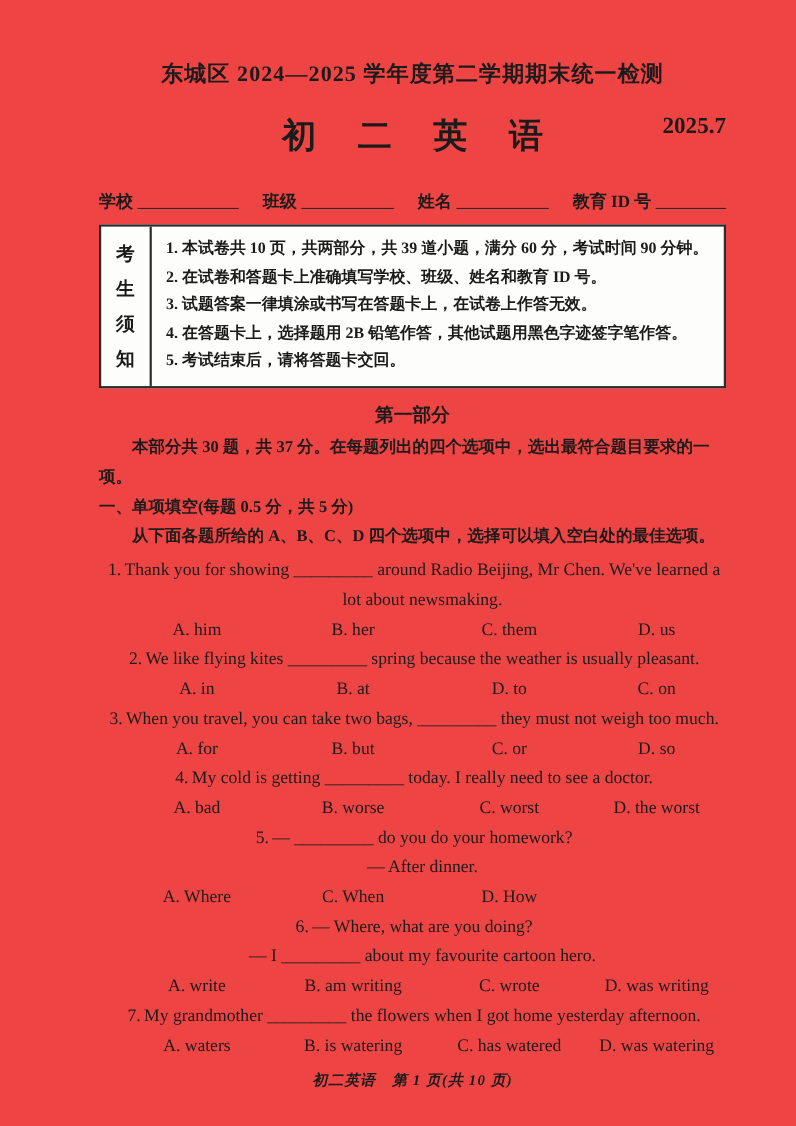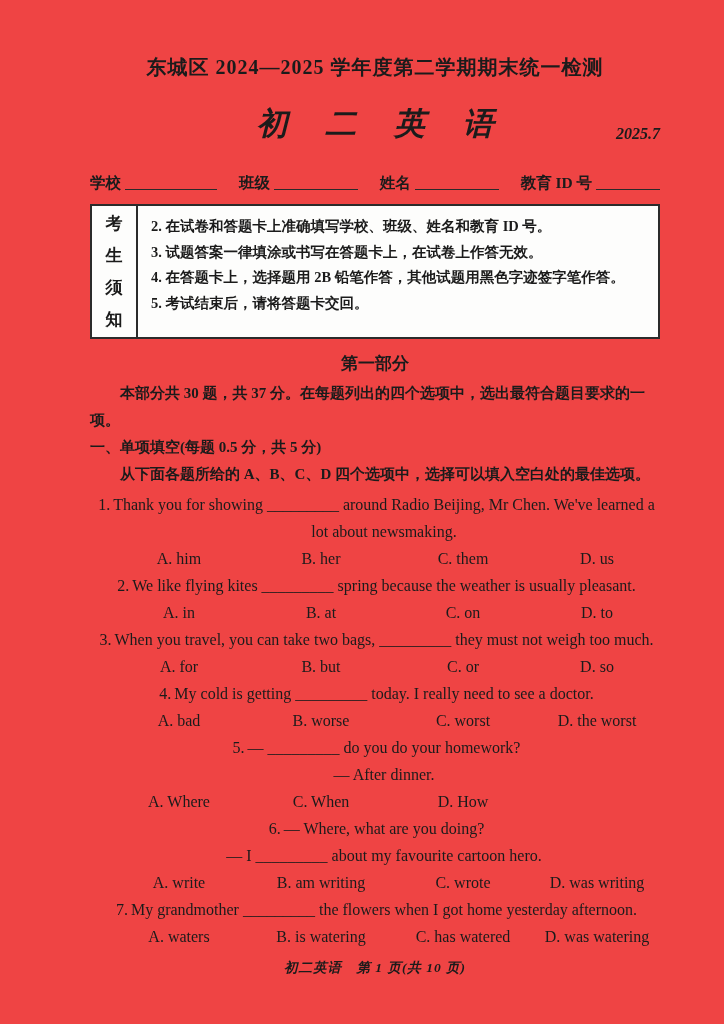--- a/index.html
+++ b/index.html
@@ -7,26 +7,26 @@
     width:724px;height:1024px;box-sizing:border-box;position:relative;
     background:#ef4444;color:#1b1b1b;
     font-family:"Liberation Serif","DejaVu Serif",serif;
     padding:54px 64px 0 90px;overflow:hidden;
   }
   
   .exam-title{
     margin:0;text-align:center;font-size:20px;font-weight:bold;
     letter-spacing:1px;
   }
-  .subject-row{position:relative;text-align:center;margin-top:22px;height:42px;font-style:italic;}
+  .subject-row{position:relative;text-align:center;margin-top:22px;height:42px;}
   .subject-title{
     display:inline-block;margin:0;font-size:31px;font-weight:bold;
     letter-spacing:15px;padding-left:15px;line-height:42px;
   }
-  .exam-date{position:absolute;right:0;bottom:2px;font-size:16px;font-weight:bold;}
+  .exam-date{position:absolute;right:0;bottom:18px;font-size:21px;font-weight:bold;}
   
   .fields{display:flex;justify-content:space-between;margin-top:28px;
     font-size:15.5px;font-weight:bold;align-items:flex-end;}
   .field{white-space:nowrap;}
   .blank{display:inline-block;border-bottom:1.4px solid #2a2a2a;height:14px;vertical-align:-2px;}
   .w1{width:92px}.w2{width:84px}.w3{width:84px}.w4{width:64px}
   
   .notice{margin-top:10px;border:2px solid #2b2b2b;display:flex;background:#fdfdfc;}
   .notice-side{
     width:44px;border-right:2px solid #2b2b2b;display:flex;flex-direction:column;
@@ -83,20 +83,21 @@
   </div>
 
   <div class="notice">
     <div class="notice-side">
       <span>考</span>
       <span>生</span>
       <span>须</span>
       <span>知</span>
     </div>
     <div class="notice-items">
+      <div>1. 本试卷共 10 页，共两部分，共 39 道小题，满分 60 分，考试时间 90 分钟。</div>
       <div>2. 在试卷和答题卡上准确填写学校、班级、姓名和教育 ID 号。</div>
       <div>3. 试题答案一律填涂或书写在答题卡上，在试卷上作答无效。</div>
       <div>4. 在答题卡上，选择题用 2B 铅笔作答，其他试题用黑色字迹签字笔作答。</div>
       <div>5. 考试结束后，请将答题卡交回。</div>
     </div>
   </div>
 
   <h3 class="part-title">第一部分</h3>
   <p class="zh-line indent">本部分共 30 题，共 37 分。在每题列出的四个选项中，选出最符合题目要求的一项。</p>
   <p class="zh-line">一、单项填空(每题 0.5 分，共 5 分)</p>
@@ -113,22 +114,22 @@
         <span>C. them</span>
         <span>D. us</span>
       </div>
     </div>
 
     <div class="q">
       <p><span class="q-num">2.</span><span>We like flying kites _________ spring because the weather is usually pleasant.</span></p>
       <div class="options">
         <span>A. in</span>
         <span>B. at</span>
+        <span>D. to</span>
         <span>C. on</span>
-        <span>D. to</span>
       </div>
     </div>
 
     <div class="q">
       <p><span class="q-num">3.</span><span>When you travel, you can take two bags, _________ they must not weigh too much.</span></p>
       <div class="options">
         <span>A. for</span>
         <span>B. but</span>
         <span>C. or</span>
         <span>D. so</span>

